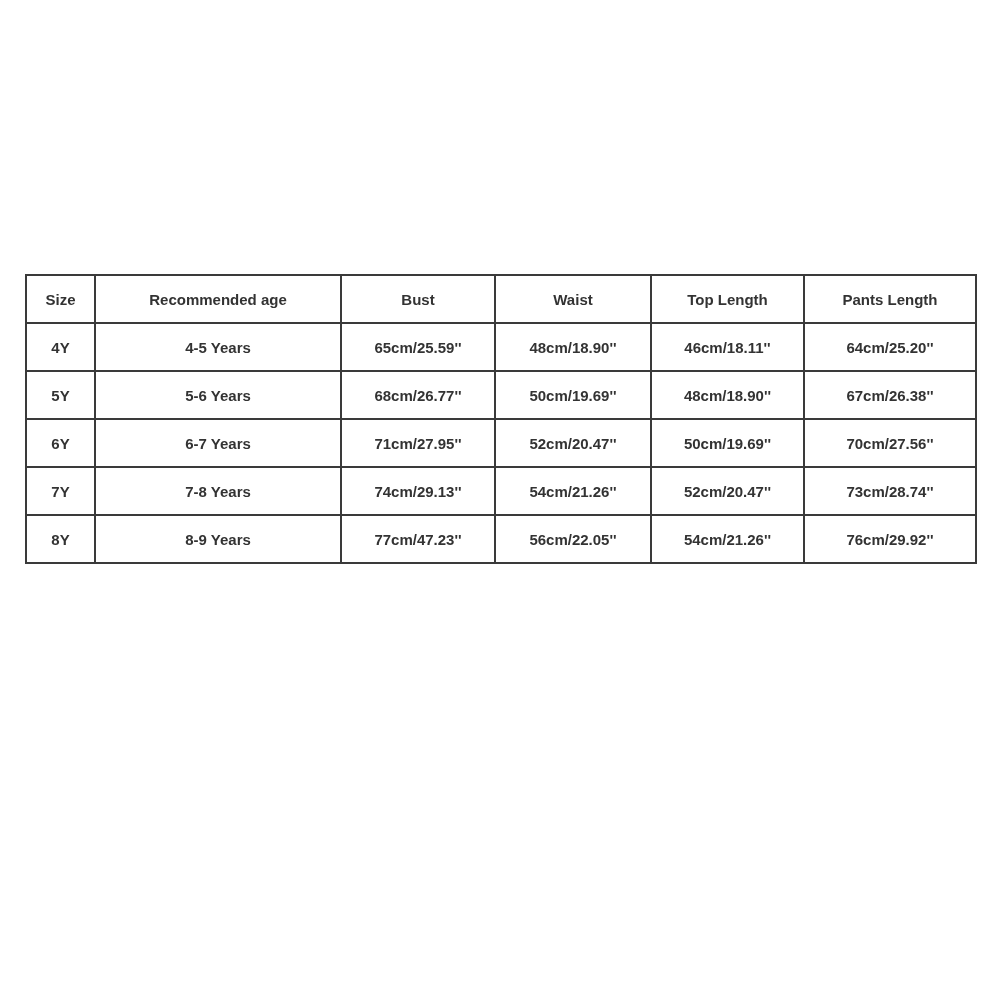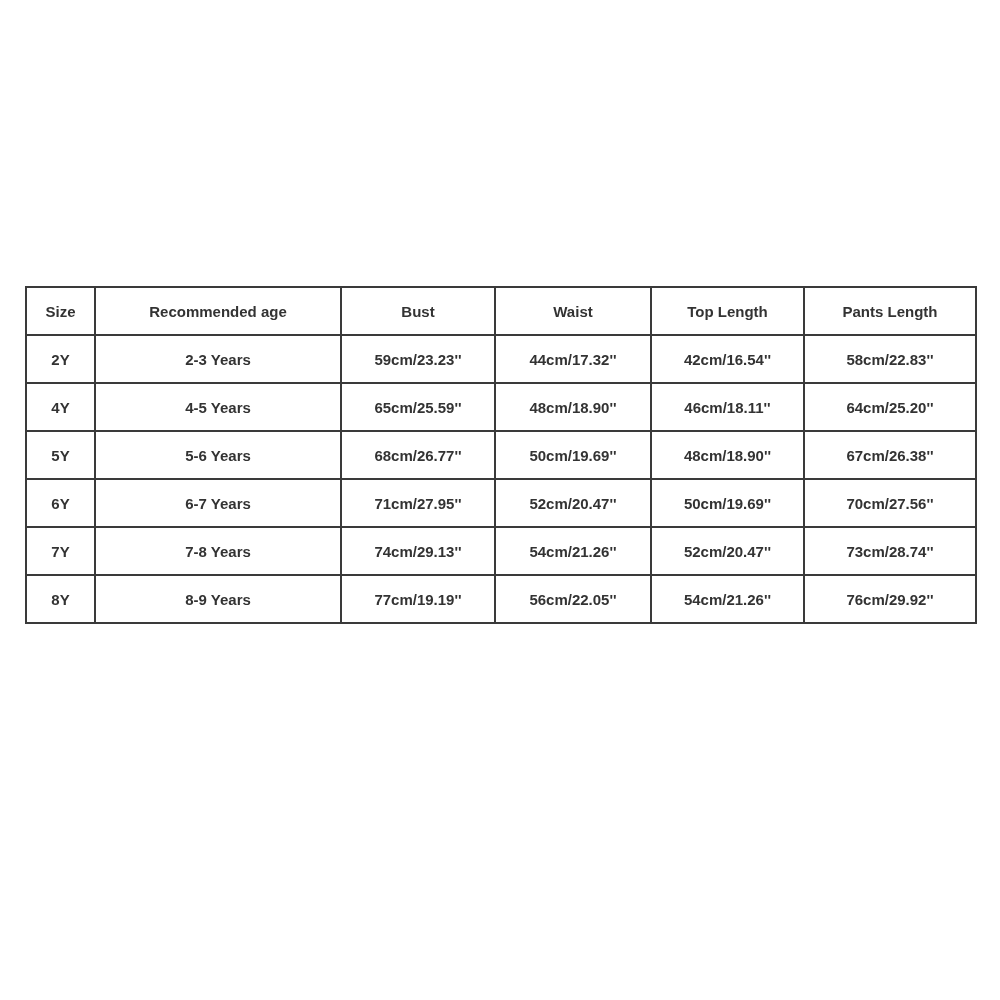--- a/index.html
+++ b/index.html
@@ -24,21 +24,20 @@
   }
   .table-wrap {
     position: absolute;
     left: 25px;
     top: 274px;
   }
   table.size-chart {
     border-collapse: collapse;
     table-layout: fixed;
     width: 950px;
-    margin-top: 12px;
   }
   table.size-chart th,
   table.size-chart td {
     border: 2px solid var(--border-color);
     height: 48px;
     padding: 0 4px;
     text-align: center;
     vertical-align: middle;
     font-weight: bold;
     font-size: 15px;
@@ -73,28 +72,20 @@
           <th>Size</th>
           <th>Recommended age</th>
           <th>Bust</th>
           <th>Waist</th>
           <th>Top Length</th>
           <th>Pants Length</th>
         </tr>
       </thead>
       <tbody>
         <tr>
-          <td>2Y</td>
-          <td>2-3 Years</td>
-          <td>59cm/23.23''</td>
-          <td>44cm/17.32''</td>
-          <td>42cm/16.54''</td>
-          <td>58cm/22.83''</td>
-        </tr>
-        <tr>
           <td>4Y</td>
           <td>4-5 Years</td>
           <td>65cm/25.59''</td>
           <td>48cm/18.90''</td>
           <td>46cm/18.11''</td>
           <td>64cm/25.20''</td>
         </tr>
         <tr>
           <td>5Y</td>
           <td>5-6 Years</td>
@@ -115,21 +106,21 @@
           <td>7Y</td>
           <td>7-8 Years</td>
           <td>74cm/29.13''</td>
           <td>54cm/21.26''</td>
           <td>52cm/20.47''</td>
           <td>73cm/28.74''</td>
         </tr>
         <tr>
           <td>8Y</td>
           <td>8-9 Years</td>
-          <td>77cm/19.19''</td>
+          <td>77cm/47.23''</td>
           <td>56cm/22.05''</td>
           <td>54cm/21.26''</td>
           <td>76cm/29.92''</td>
         </tr>
       </tbody>
     </table>
   </div>
 </div>
 
 </body></html>

